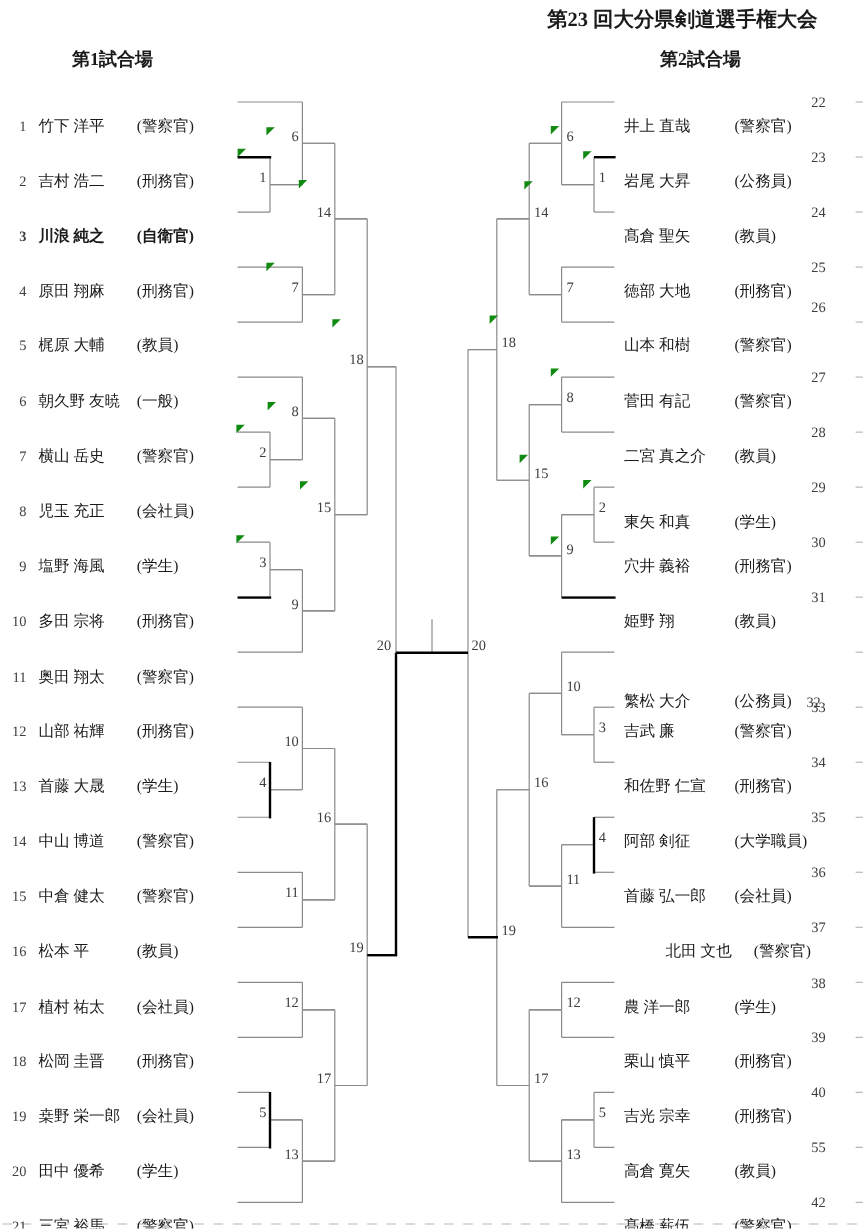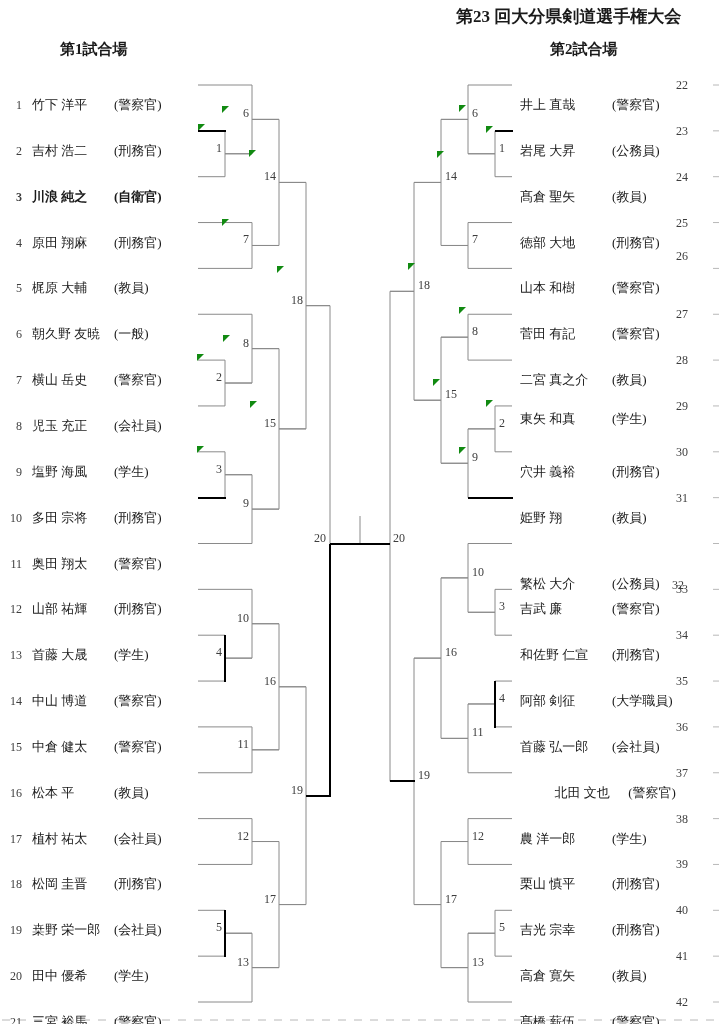--- a/index.html
+++ b/index.html
@@ -350,21 +350,21 @@
       <div class="prow" style="top: 166.7px; left: 520px; width: 172px;"><span class="pname r">髙倉 聖矢</span><span class="paffil">(教員)</span></div>
       <div class="pnumr" style="top: 166.7px; left: 676px;">24</div>
       <div class="prow" style="top: 212.55px; left: 520px; width: 172px;"><span class="pname r">徳部 大地</span><span class="paffil">(刑務官)</span></div>
       <div class="pnumr" style="top: 212.55px; left: 676px;">25</div>
       <div class="prow" style="top: 258.4px; left: 520px; width: 172px;"><span class="pname r">山本 和樹</span><span class="paffil">(警察官)</span></div>
       <div class="pnumr" style="top: 246px; left: 676px;">26</div>
       <div class="prow" style="top: 304.25px; left: 520px; width: 172px;"><span class="pname r">菅田 有記</span><span class="paffil">(警察官)</span></div>
       <div class="pnumr" style="top: 304.25px; left: 676px;">27</div>
       <div class="prow" style="top: 350.1px; left: 520px; width: 172px;"><span class="pname r">二宮 真之介</span><span class="paffil">(教員)</span></div>
       <div class="pnumr" style="top: 350.1px; left: 676px;">28</div>
-      <div class="prow" style="top: 389px; left: 520px; width: 172px;"><span class="pname r">東矢 和真</span><span class="paffil">(学生)</span></div>
+      <div class="prow" style="top: 405px; left: 520px; width: 172px;"><span class="pname r">東矢 和真</span><span class="paffil">(学生)</span></div>
       <div class="pnumr" style="top: 395.95px; left: 676px;">29</div>
       <div class="prow" style="top: 441.8px; left: 520px; width: 172px;"><span class="pname r">穴井 義裕</span><span class="paffil">(刑務官)</span></div>
       <div class="pnumr" style="top: 441.8px; left: 676px;">30</div>
       <div class="prow" style="top: 487.65px; left: 520px; width: 172px;"><span class="pname r">姫野 翔</span><span class="paffil">(教員)</span></div>
       <div class="pnumr" style="top: 487.65px; left: 676px;">31</div>
       <div class="prow" style="top: 554px; left: 520px; width: 172px;"><span class="pname r">繁松 大介</span><span class="paffil">(公務員)</span></div>
       <div class="pnumr" style="top: 533.5px; left: 672px; margin-top: 41px;">32</div>
       <div class="prow" style="top: 579.35px; left: 520px; width: 172px;"><span class="pname r">吉武 廉</span><span class="paffil">(警察官)</span></div>
       <div class="pnumr" style="top: 579.35px; left: 676px;">33</div>
       <div class="prow" style="top: 625.2px; left: 520px; width: 172px;"><span class="pname r">和佐野 仁宣</span><span class="paffil">(刑務官)</span></div>
@@ -375,17 +375,17 @@
       <div class="pnumr" style="top: 716.9px; left: 676px;">36</div>
       <div class="prow" style="top: 762.75px; left: 520px; width: 172px; text-align: center;"><span class="pname r">北田 文也</span><span class="paffil">(警察官)</span></div>
       <div class="pnumr" style="top: 762.75px; left: 676px;">37</div>
       <div class="prow" style="top: 808.6px; left: 520px; width: 172px;"><span class="pname r">農 洋一郎</span><span class="paffil">(学生)</span></div>
       <div class="pnumr" style="top: 808.6px; left: 676px;">38</div>
       <div class="prow" style="top: 854.45px; left: 520px; width: 172px;"><span class="pname r">栗山 慎平</span><span class="paffil">(刑務官)</span></div>
       <div class="pnumr" style="top: 854.45px; left: 676px;">39</div>
       <div class="prow" style="top: 900.3px; left: 520px; width: 172px;"><span class="pname r">吉光 宗幸</span><span class="paffil">(刑務官)</span></div>
       <div class="pnumr" style="top: 900.3px; left: 676px;">40</div>
       <div class="prow" style="top: 946.15px; left: 520px; width: 172px;"><span class="pname r">高倉 寛矢</span><span class="paffil">(教員)</span></div>
-      <div class="pnumr" style="top: 946.15px; left: 676px;">41</div>
+      <div class="pnumr" style="top: 946.15px; left: 676px;">55</div>
       <div class="prow" style="top: 992px; left: 520px; width: 172px;"><span class="pname r">髙橋 薪伍</span><span class="paffil">(警察官)</span></div>
       <div class="pnumr" style="top: 992px; left: 676px;">42</div>
     </div>
 </div>
 
 </body></html>

